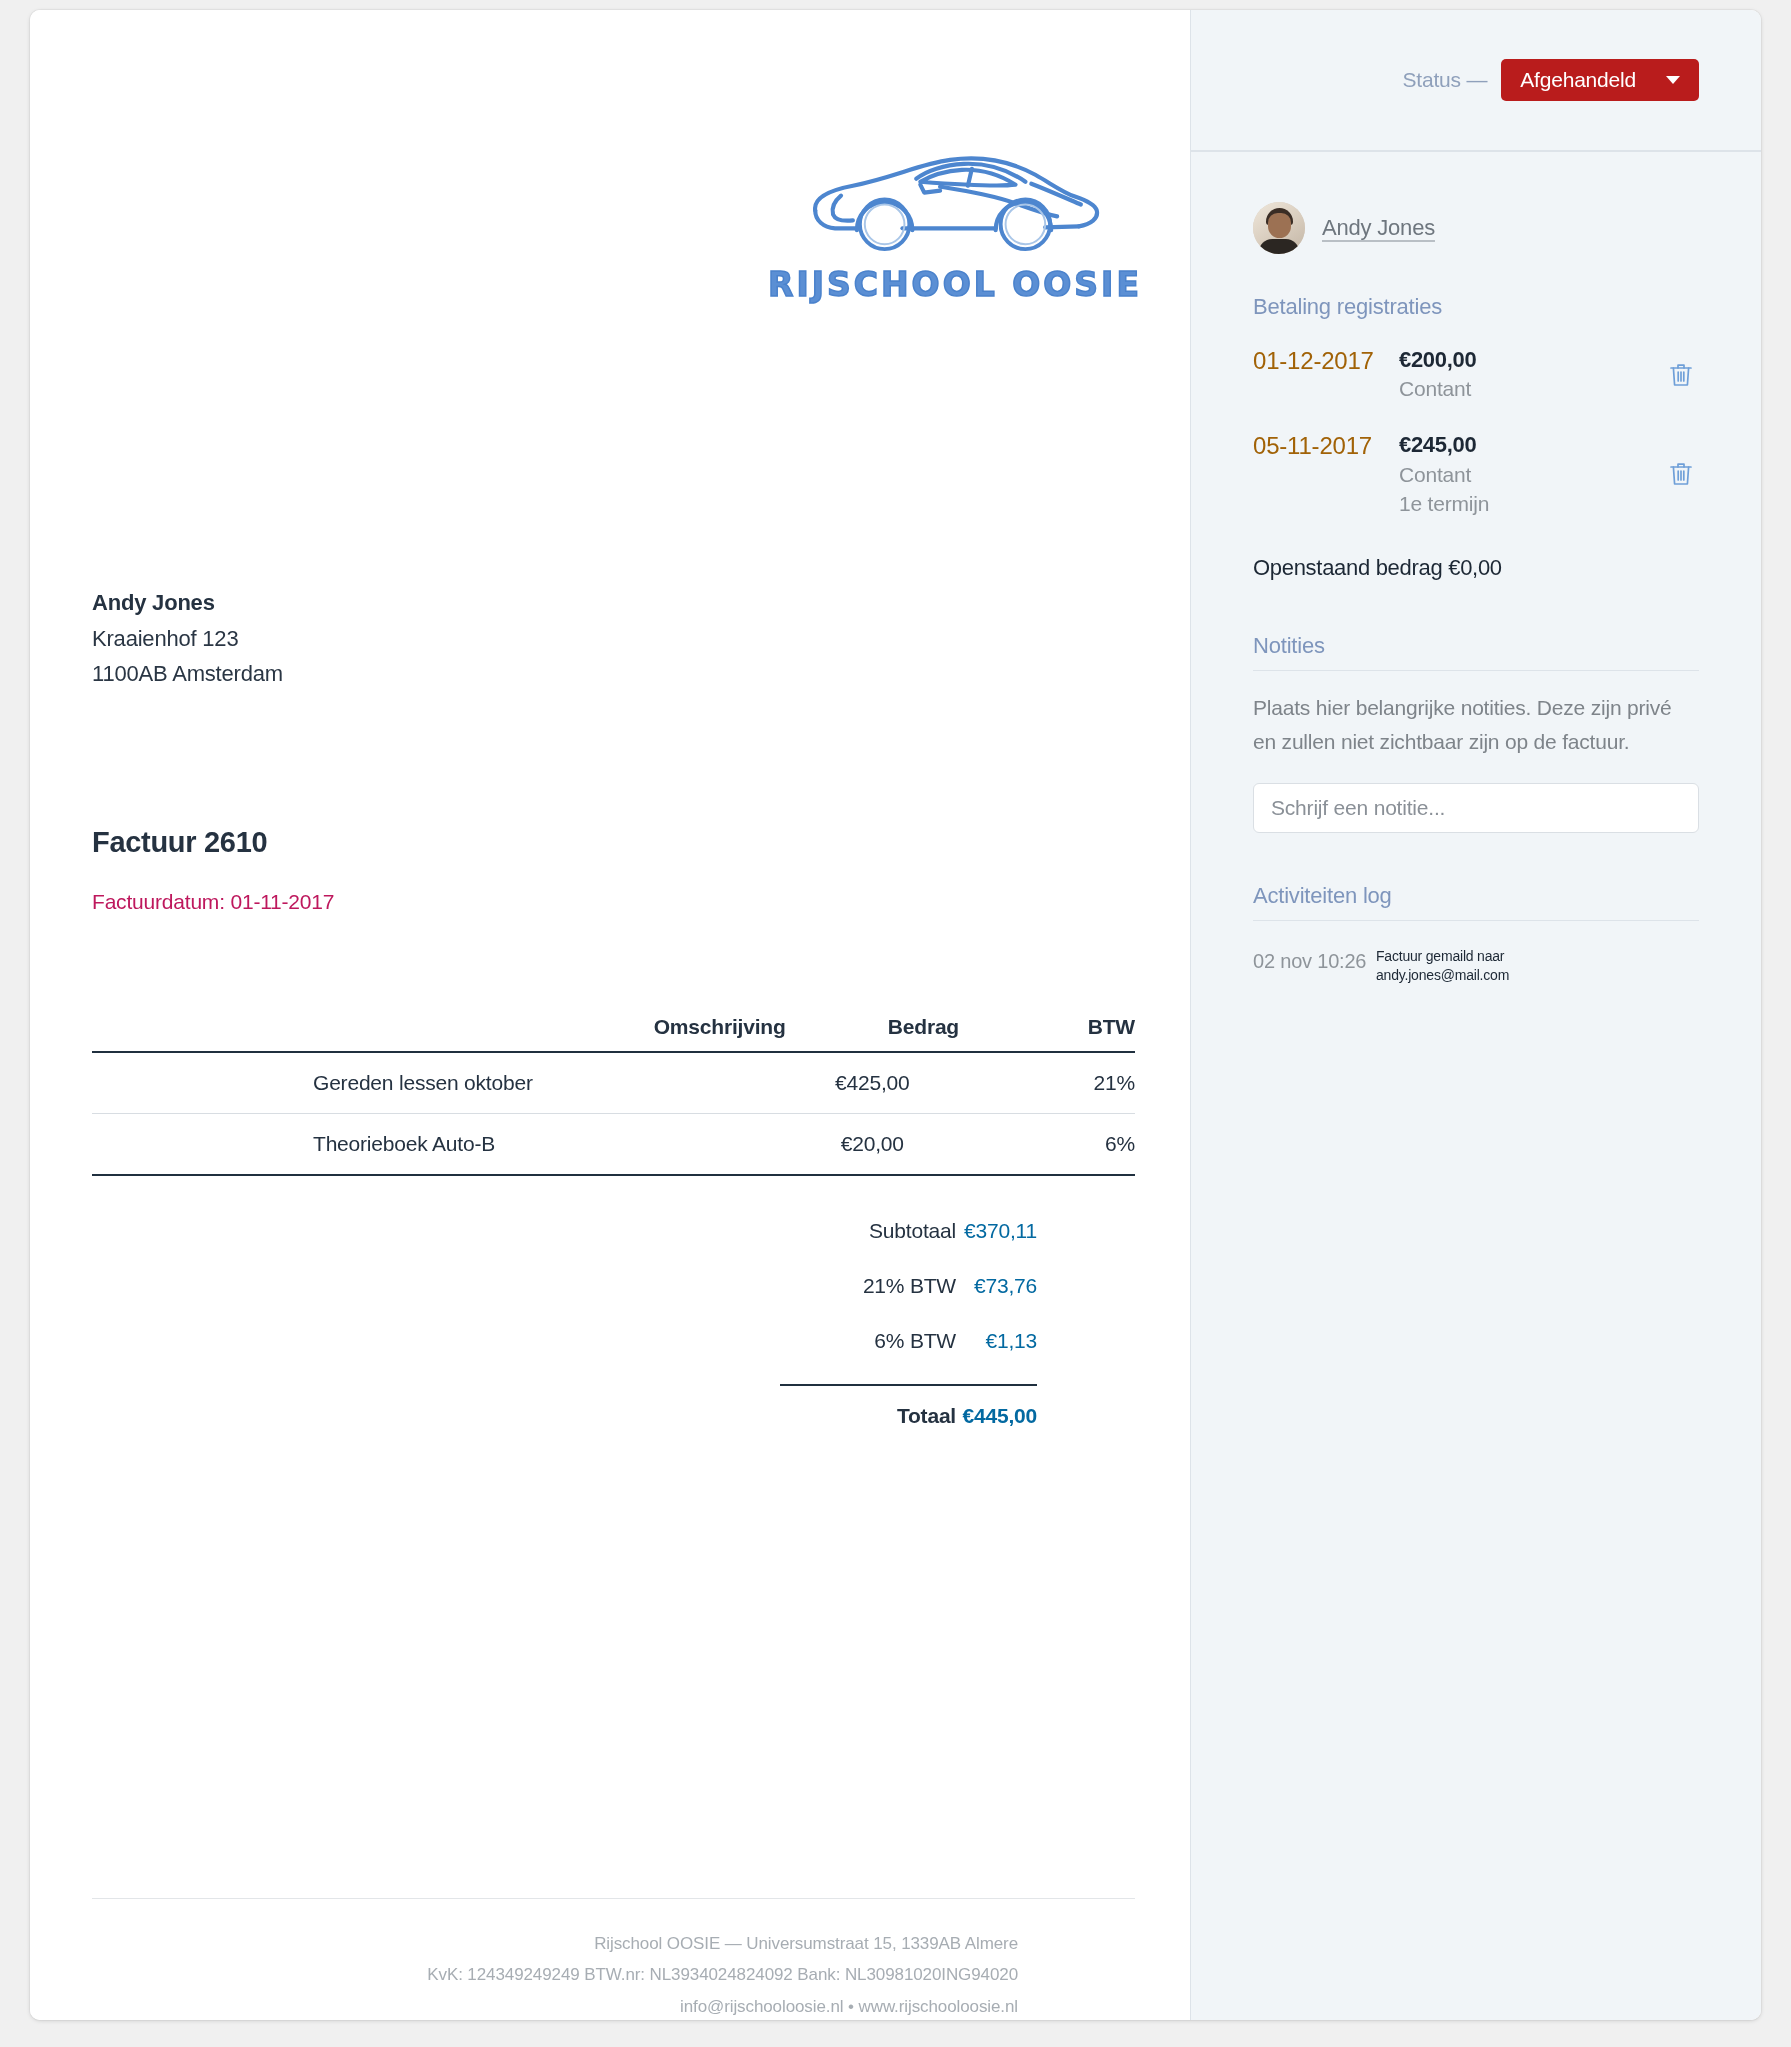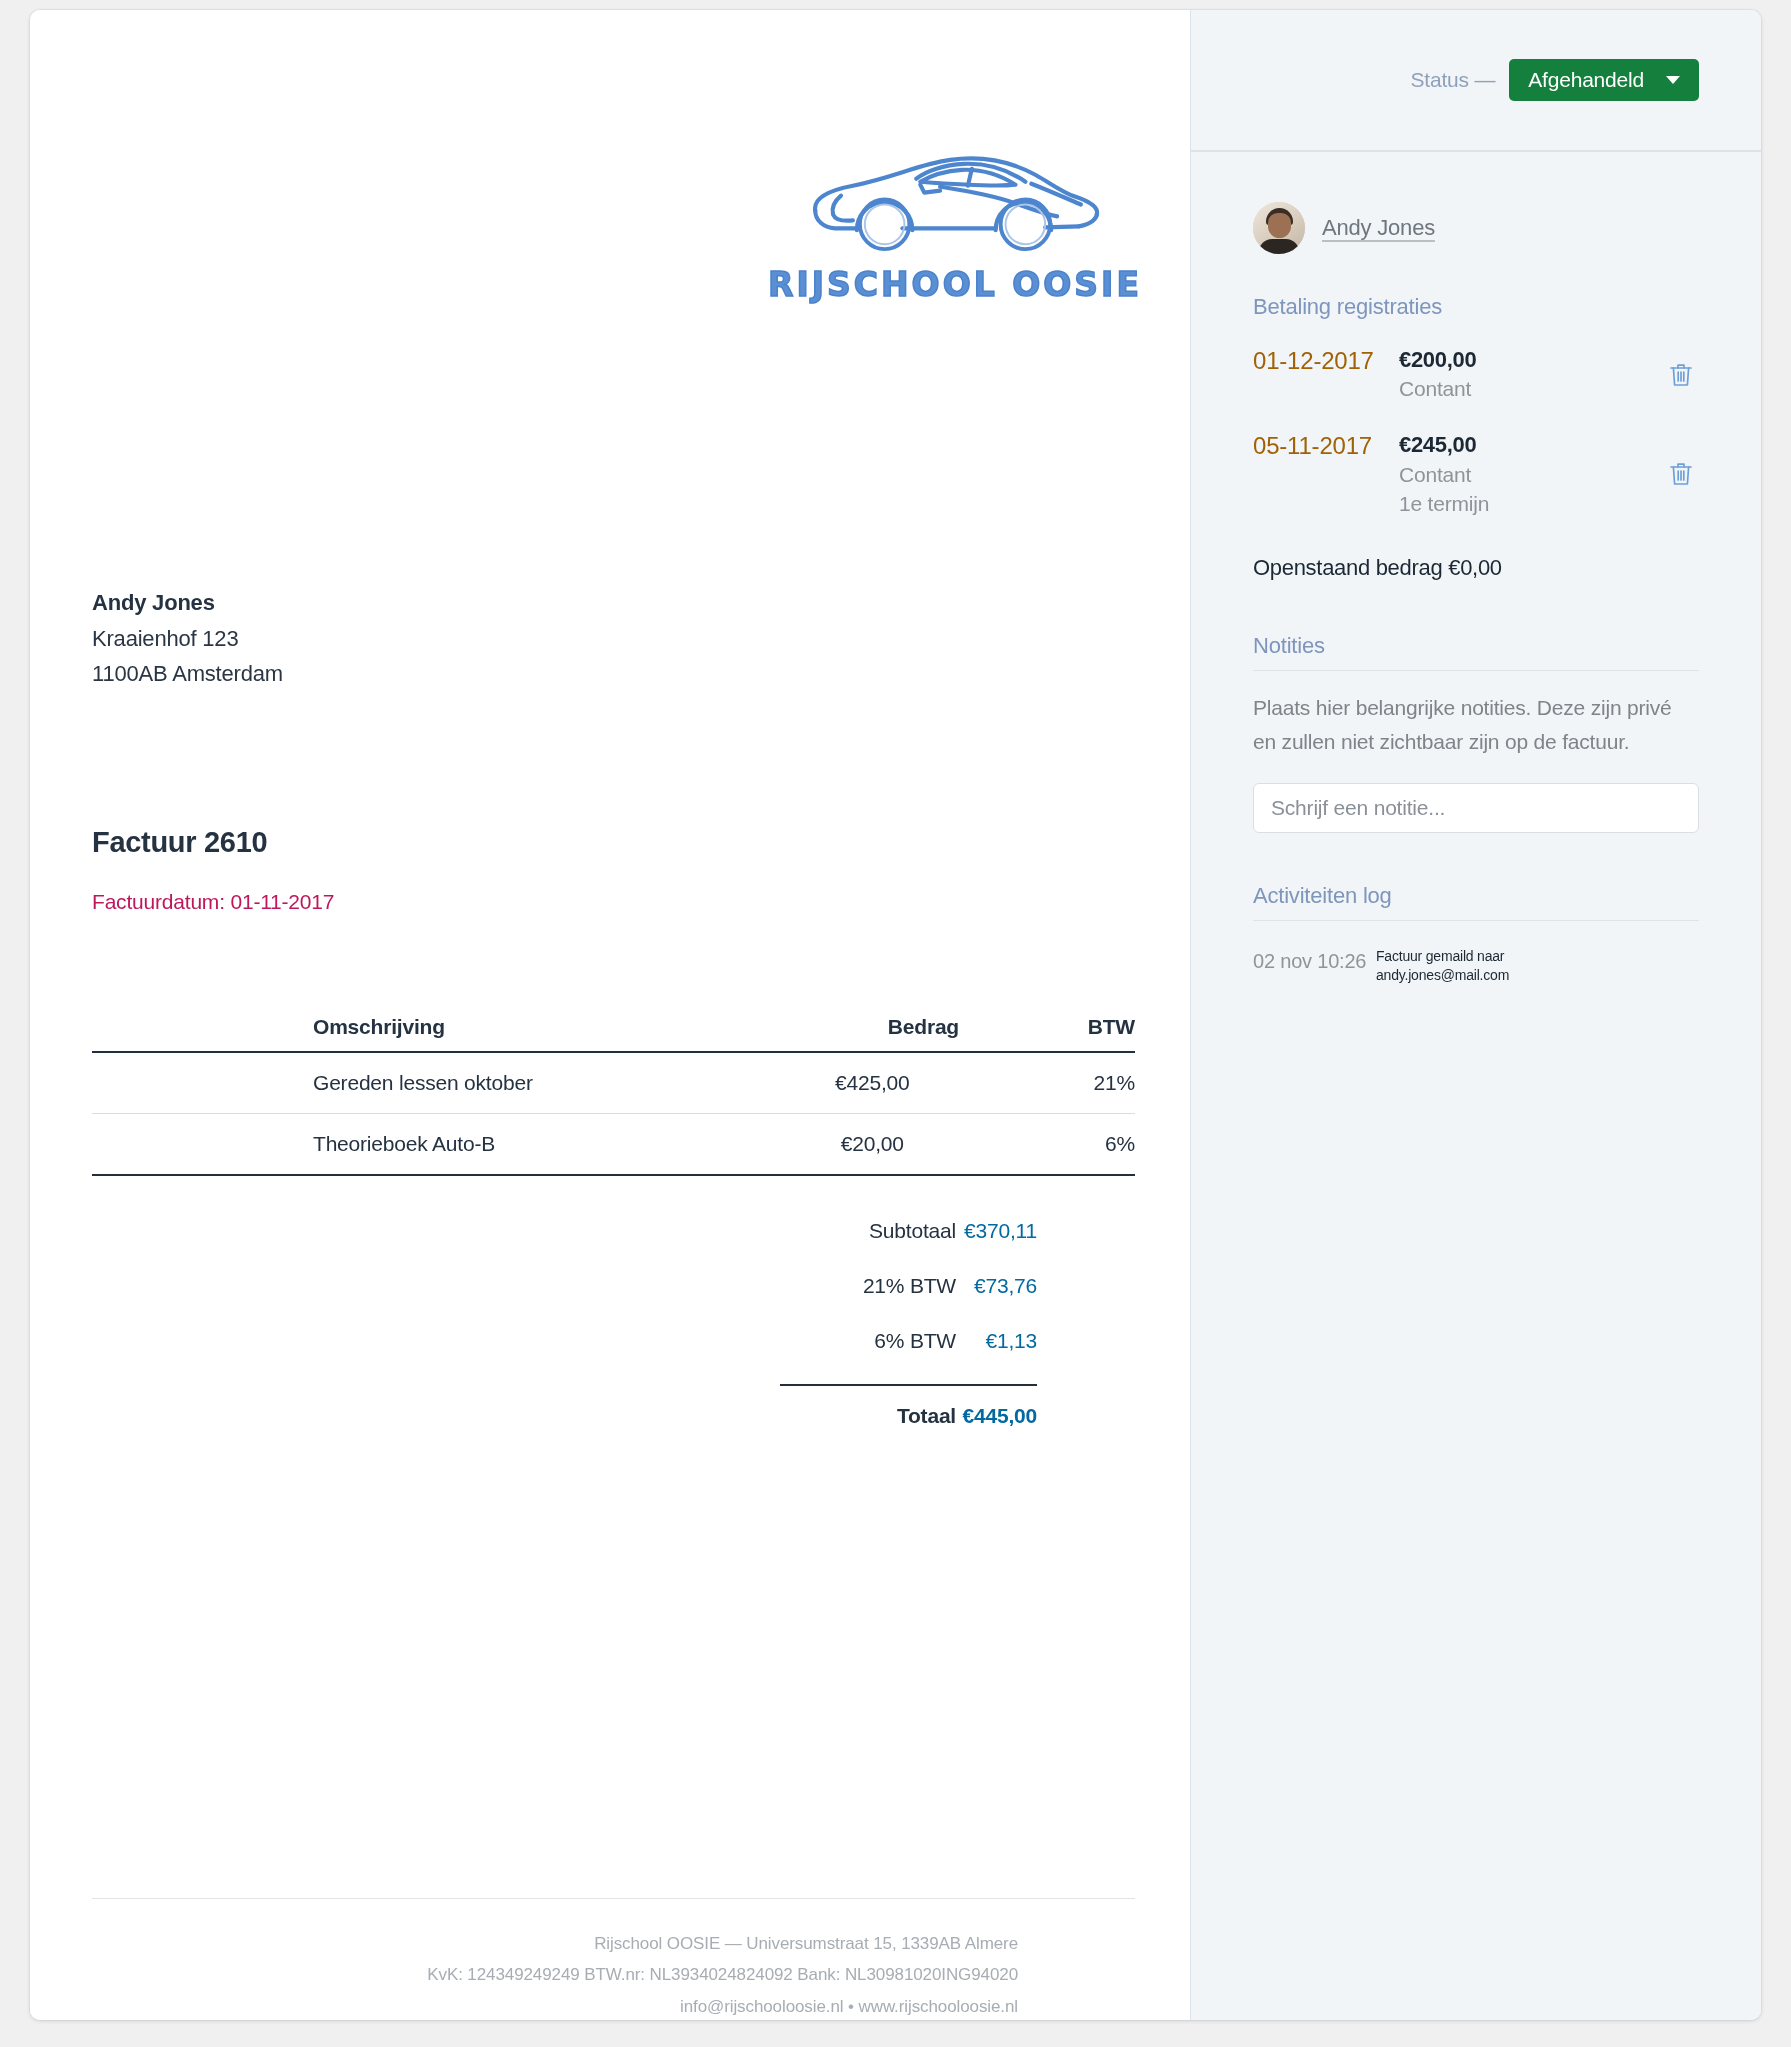--- a/index.html
+++ b/index.html
@@ -95,21 +95,21 @@
     border-collapse: collapse;
   }
   .inv-table th {
     font-size: 21px;
     font-weight: bold;
     color: #253241;
     padding: 0 0 12px 0;
     letter-spacing: -0.2px;
   }
   .inv-table thead tr { border-bottom: 2px solid #20303f; }
-  .inv-table th.c-desc { text-align: left; padding-left: 221px; }
+  .inv-table th.c-desc { text-align: right; padding-left: 221px; }
   .inv-table th.c-amt  { text-align: right; padding-right: 98px; }
   .inv-table th.c-vat  { text-align: right; width: 78px; }
 
   .inv-table td {
     font-size: 21px;
     color: #253241;
     padding: 18px 0;
     letter-spacing: -0.2px;
   }
   .inv-table tbody tr { border-bottom: 1px solid #d8dde2; }
@@ -193,28 +193,28 @@
     justify-content: flex-end;
     padding-right: 62px;
   }
   .status-label {
     font-size: 21px;
     color: #8fa0bb;
     letter-spacing: -0.2px;
     margin-right: 14px;
   }
   .status-badge {
-    background: #15803d;
+    background: #b91c1c;
     color: #ffffff;
     border-radius: 5px;
     height: 42px;
     padding: 0 19px;
     display: inline-flex;
     align-items: center;
-    gap: 22px;
+    gap: 30px;
     font-size: 21px;
     letter-spacing: -0.2px;
     cursor: pointer;
     border: none;
     font-family: "Liberation Sans", sans-serif;
   }
   .caret {
     width: 0; height: 0;
     border-left: 7px solid transparent;
     border-right: 7px solid transparent;

